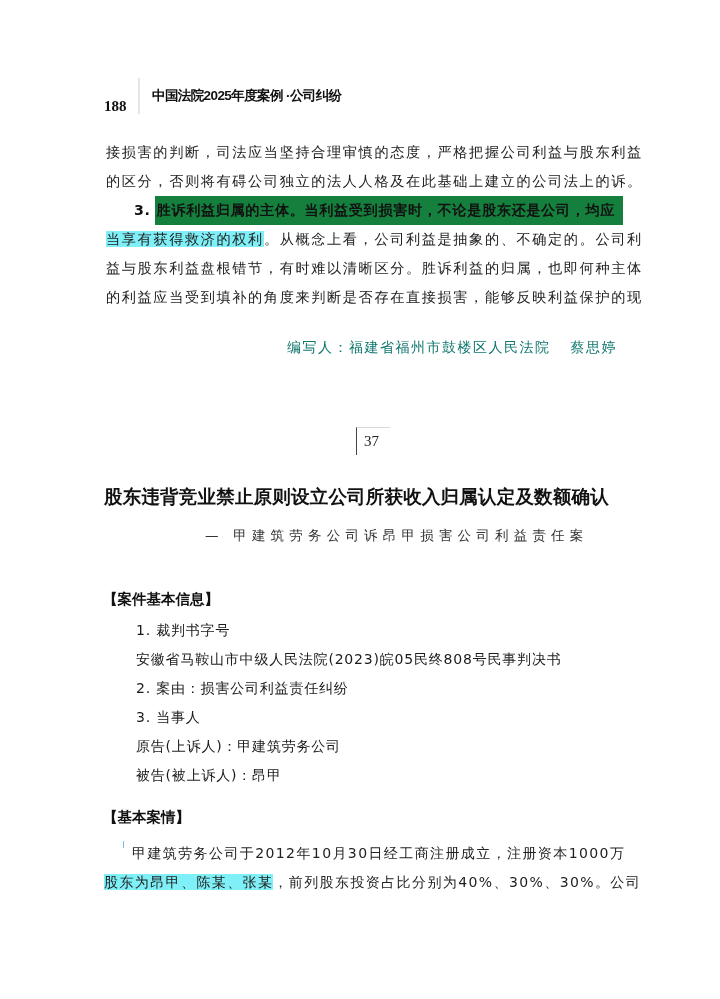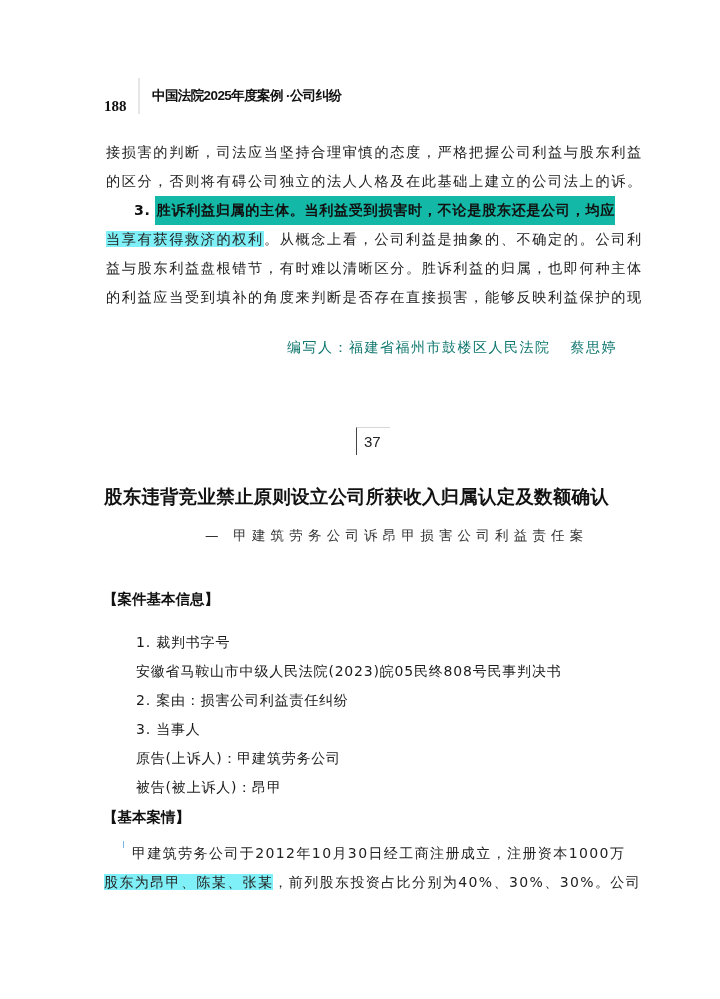--- a/index.html
+++ b/index.html
@@ -9,33 +9,33 @@
     .header { position: absolute; left: 104px; top: 78px; height: 36px; display: flex; align-items: center; }
     .page-num { font-family: "Liberation Serif", serif; font-weight: bold; font-size: 15px; width: 34px; color: #111; margin-top: 20px; }
     .header-divider { width: 2px; height: 36px; background: #e6e6e6; margin: 0 12px 0 0; }
     .running-title { font-family: "Liberation Sans", sans-serif; font-weight: bold; font-size: 13.5px; letter-spacing: -0.6px; color: #111; }
 
     .body-text { position: absolute; left: 106px; width: 548px; font-size: 14.2px; letter-spacing: 1.6px; line-height: 29px; color: #222; }
     .line { white-space: nowrap; height: 29px; }
     .indent { padding-left: 28px; }
     .bold { font-weight: bold; color: #111; letter-spacing: 0.6px; }
     .hl { background: #7ff0f7; text-align: right; }
-    .hl-full { background: #14b8a6; display: inline-block; margin-left: -2px; padding-left: 2px; }
+    .hl-full { background: #15803d; display: inline-block; padding-right: 8px; margin-left: -2px; padding-left: 2px; }
 
     .author { position: absolute; left: 287px; top: 339px; font-size: 14px; letter-spacing: 1.5px; color: #0f766e; white-space: nowrap; }
     .author .name { margin-left: 20px; }
 
     .case-num-box { position: absolute; left: 356px; top: 427px; width: 34px; height: 28px; border-left: 1px solid #444; border-top: 1px solid #d8d8d8; }
-    .case-num { position: absolute; left: 364px; top: 433px; font-family: Liberation Sans, sans-serif; font-size: 15px; color: #222; }
+    .case-num { position: absolute; left: 364px; top: 433px; font-family: Liberation Serif, serif; font-size: 15px; color: #222; }
 
     .case-title { position: absolute; left: 104px; top: 484px; width: 540px; font-size: 18.5px; font-weight: bold; letter-spacing: 0.2px; color: #111; white-space: nowrap; }
     .case-subtitle { position: absolute; left: 205px; top: 527px; font-size: 13.5px; letter-spacing: 5.2px; color: #333; white-space: nowrap; }
 
     .section-head { position: absolute; left: 103px; font-size: 14.5px; font-weight: bold; color: #111; white-space: nowrap; }
-    .info-line { position: absolute; left: 136px; font-size: 14px; letter-spacing: 0.8px; color: #1a1a1a; white-space: nowrap; margin-top: 12px; }
+    .info-line { position: absolute; left: 136px; font-size: 14px; letter-spacing: 0.8px; color: #1a1a1a; white-space: nowrap; }
 
     .facts { position: absolute; left: 104px; top: 839px; width: 552px; font-size: 14px; letter-spacing: 1.4px; line-height: 29px; color: #222; }
     .cursor-mark { position: absolute; left: 123px; top: 841px; width: 1px; height: 7px; background: #7ab8e8; }
   </style>
 </head>
 <body>
 
 <div class="header">
   <span class="page-num">188</span>
   <span class="header-divider"></span>

